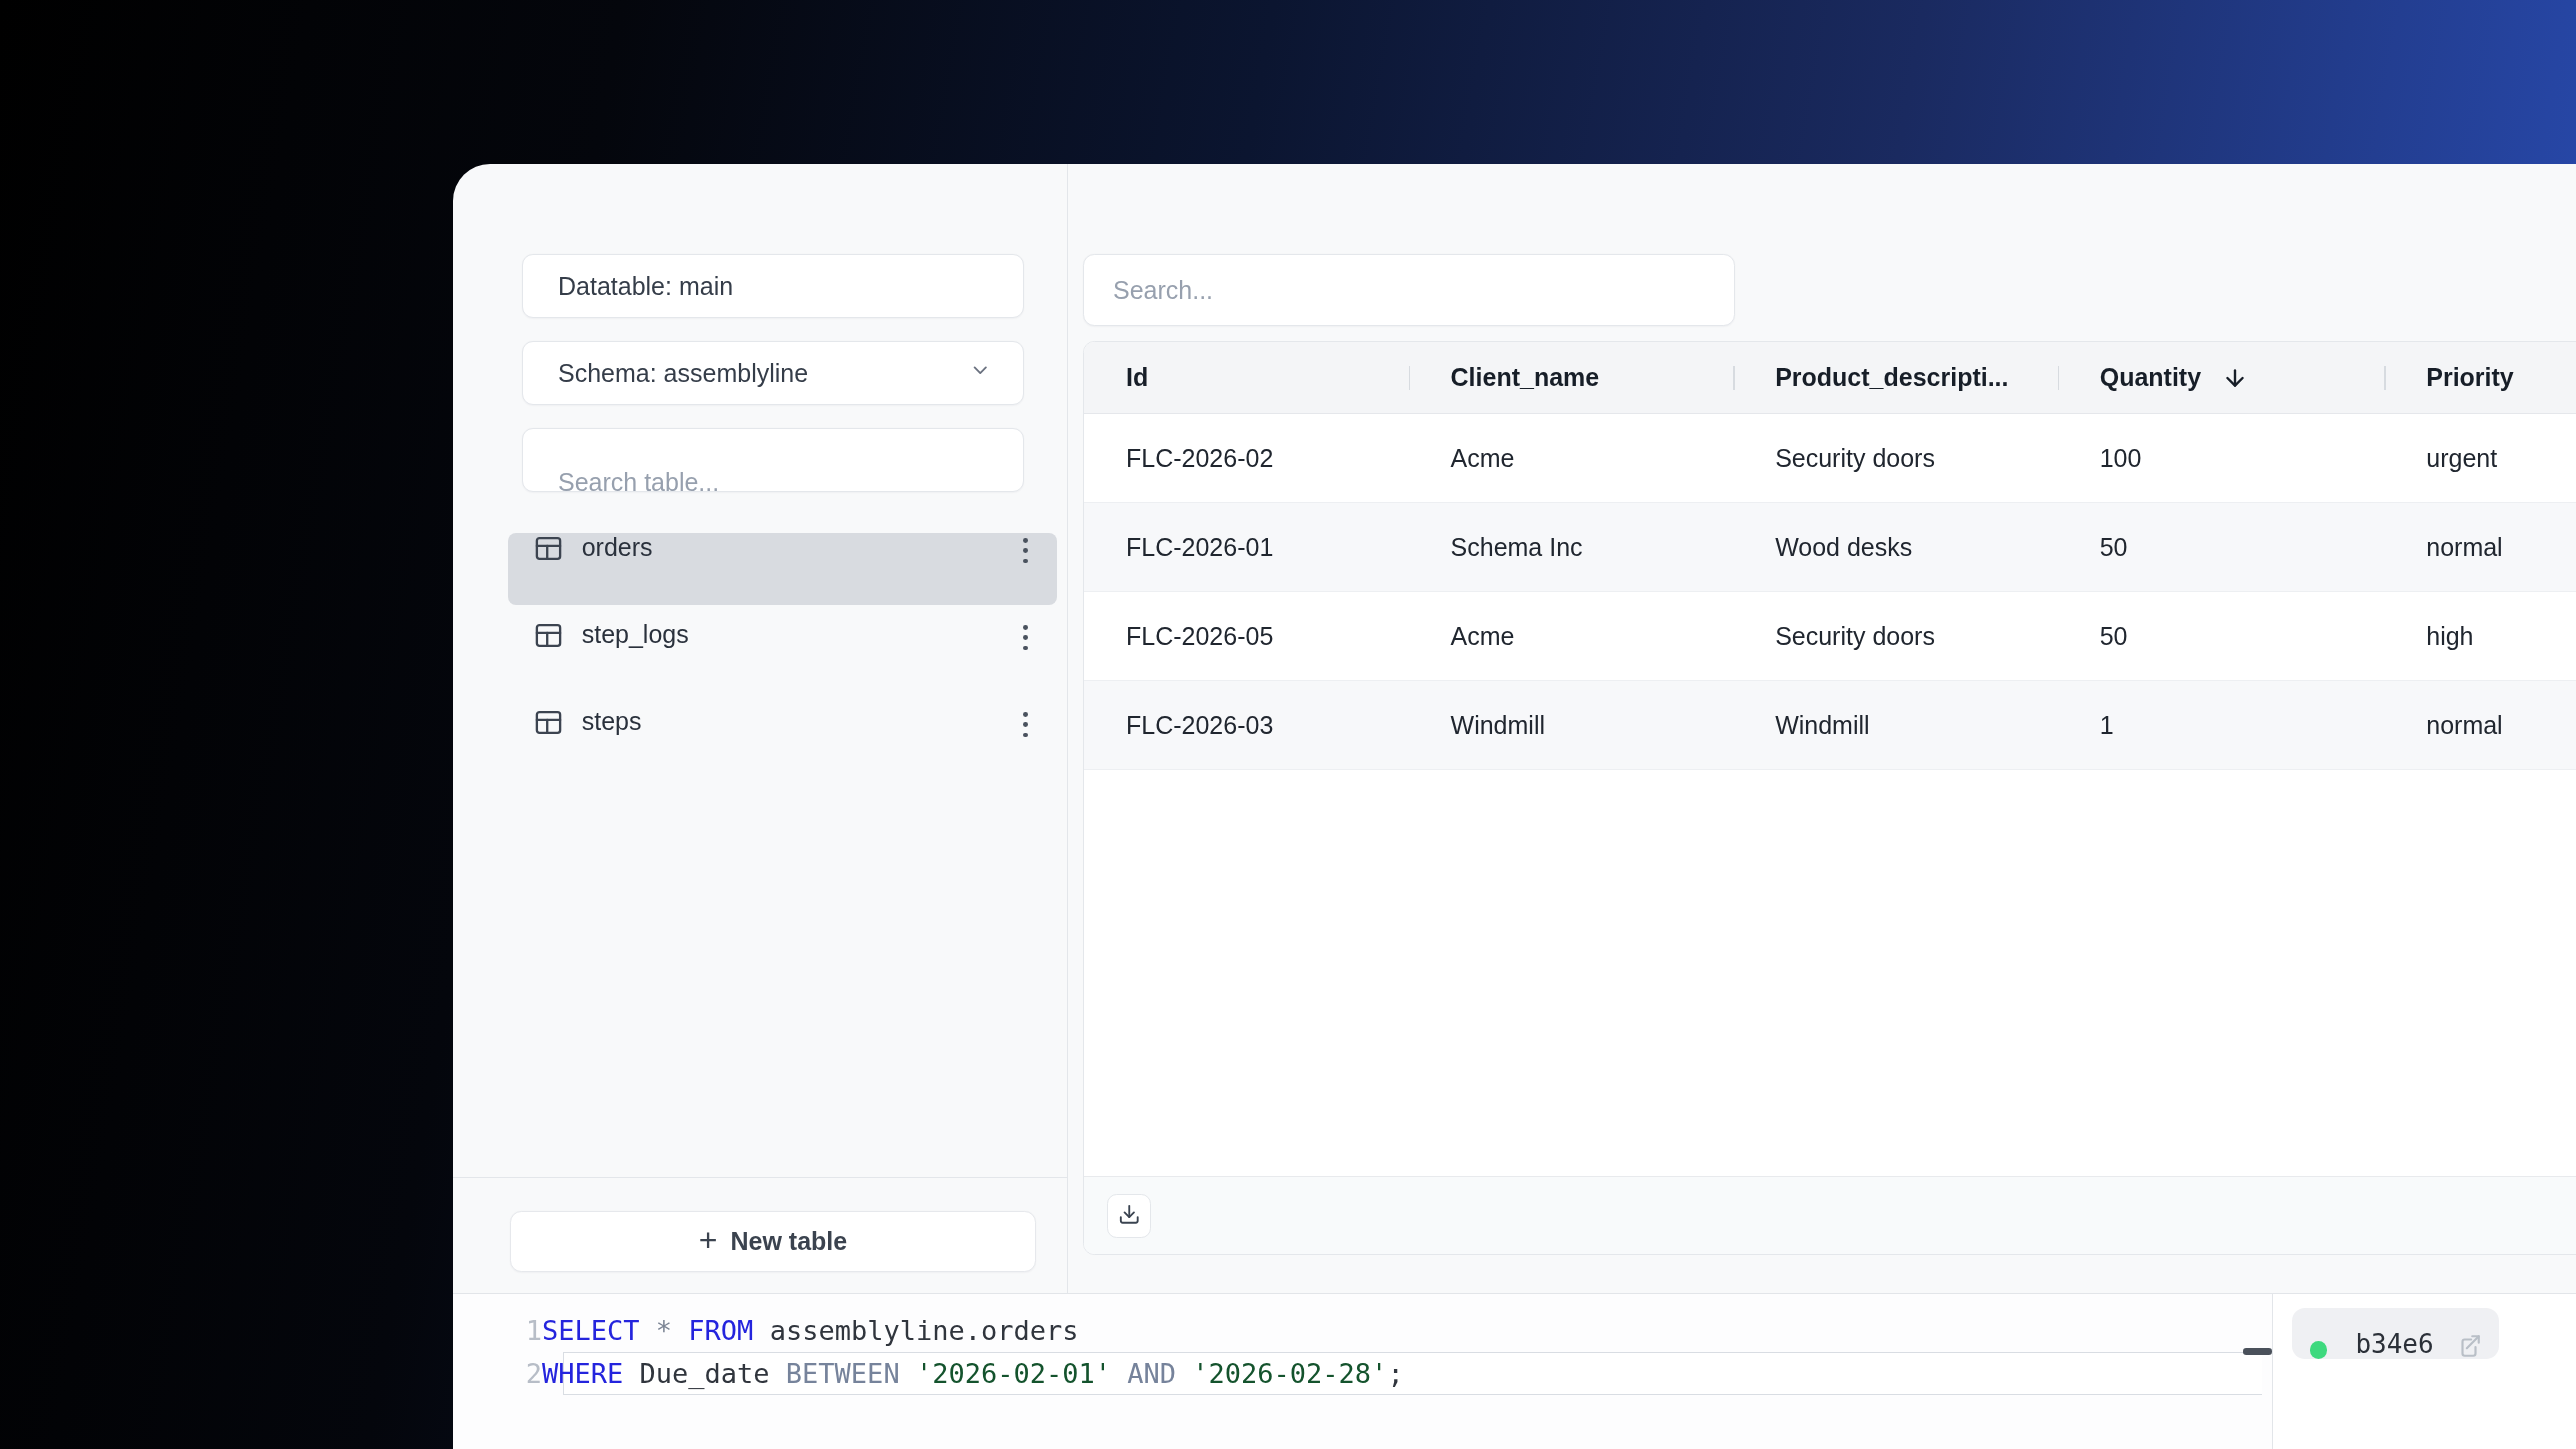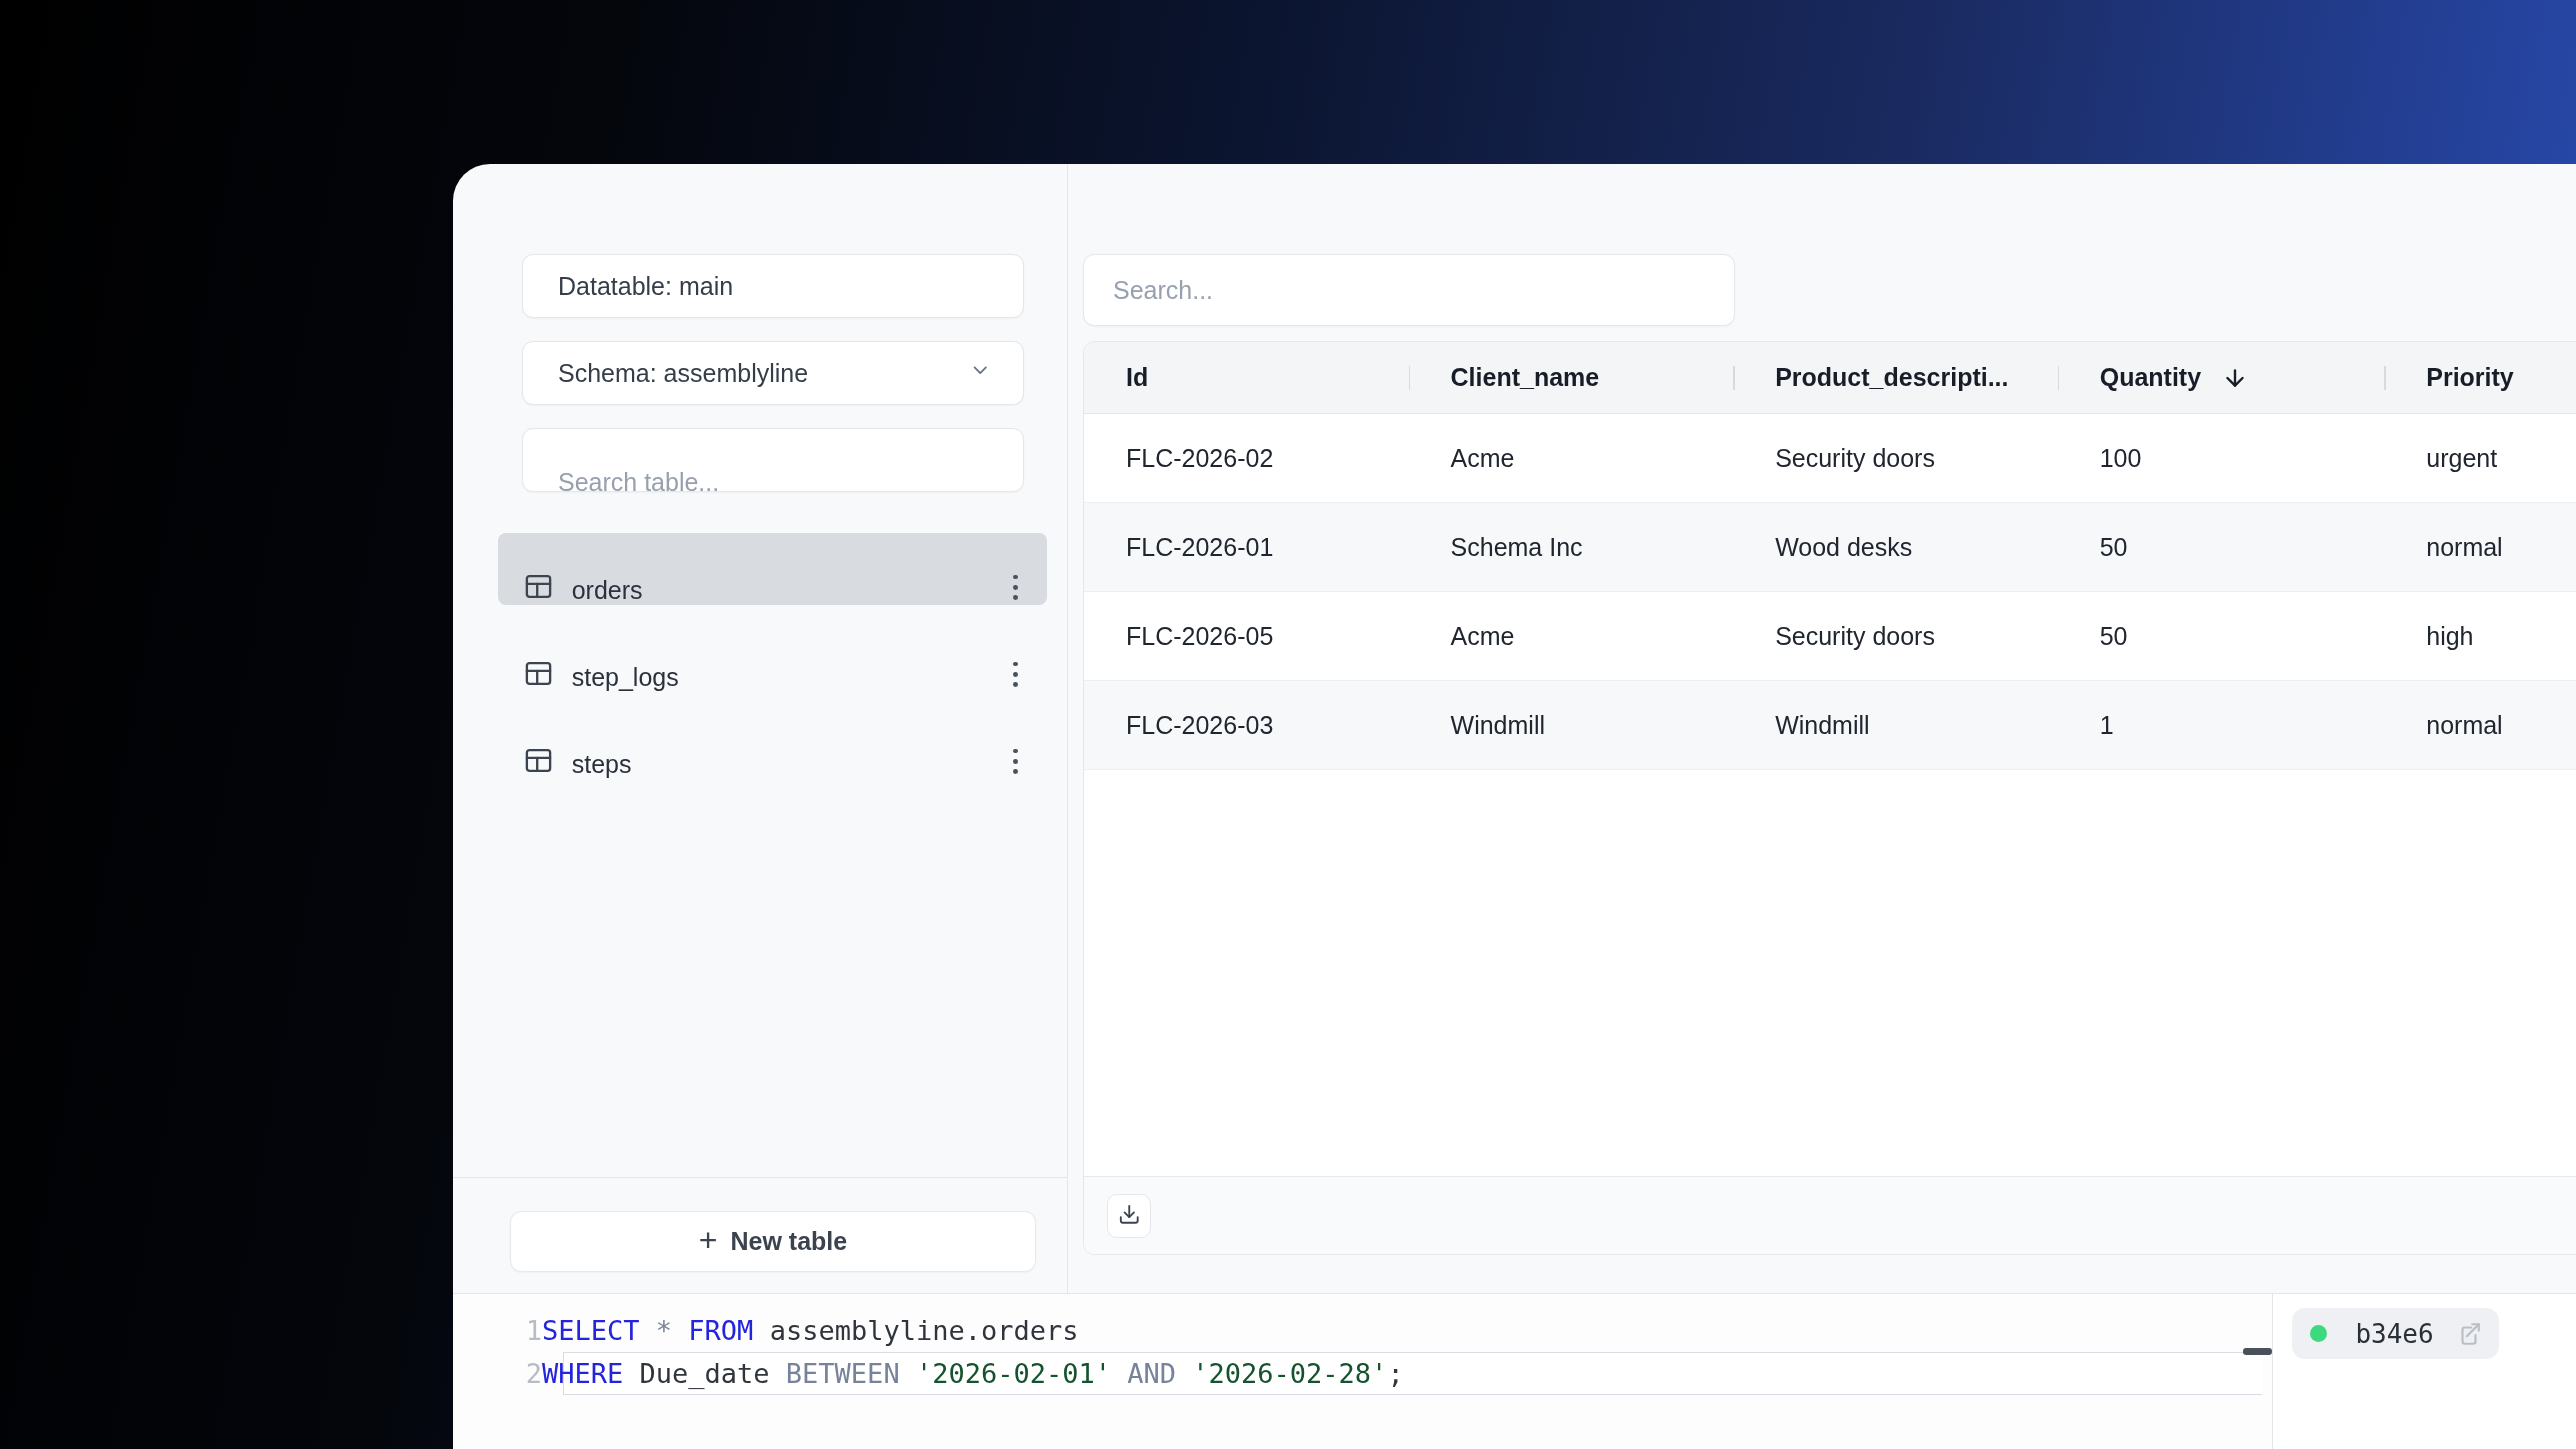--- a/index.html
+++ b/index.html
@@ -17,22 +17,22 @@
   
   .sidebox { position:absolute; left:69px; width:502px; height:64px; background:#fff;
              border:0.8px solid #e4e7eb; border-radius:11px; display:flex; align-items:center;
              padding:0 32px 0 35px; font-size:25px; color:#353d49;
              box-shadow:0 0.8px 1.6px rgba(16,24,40,.04); }
   .sidebox input { border:none; outline:none; width:100%; font-size:25px; color:#353d49;
                    font-family:"Liberation Sans",sans-serif; background:transparent;margin-top:44px; }
   .sidebox input::placeholder { color:#97a0ae; }
   .schema-chevron { margin-left:auto; flex:0 0 auto; }
 
-  .tbl-item { position:absolute; left:45px; width:549px; height:72px; border-radius:8px;
-              display:flex; align-items:flex-end; padding:0 24px 0 25px; cursor:pointer; }
+  .tbl-item { position:absolute; left:55px; width:549px; height:72px; border-radius:8px;
+              display:flex; align-items:flex-start; padding:0 24px 11px 25px; cursor:pointer; }
   .tbl-item.selected { background:#d8dbe0; }
   .tbl-item .label { font-size:25px; color:#2a313c; margin-left:17.7px; }
   .kebab { margin-left:auto; display:flex; flex-direction:column; gap:5.6px; padding:4.8px; }
   .kebab i { width:4.8px; height:4.8px; border-radius:50%; background:#4a525e; }
 
   .v-divider { position:absolute; left:614px; top:0; width:0.8px; height:1129px; background:#e3e6ea; }
   .h-divider-side { position:absolute; left:0; top:1013px; width:614px; height:0.8px; background:#e3e6ea; }
 
   .new-table-btn { position:absolute; left:57px; top:1047px; width:526px; height:61px;
                    background:#fff; border:0.8px solid #e6e8ec; border-radius:11.3px;
@@ -87,21 +87,21 @@
   .tk-mod { color:#76839b; }
   .tk-str { color:#14532d; }
   .tk-pl  { color:#30353d; }
 
   .ed-right-border { position:absolute; left:1819px; top:1130px; width:0.8px; height:155px; background:#e2e5e9; }
   .grip { position:absolute; left:1790px; top:1184px; width:29px; height:7.2px; border-radius:3.2px;
           background:#4a515b; cursor:row-resize; }
   .right-pane { position:absolute; left:1820px; top:1130px; width:303px; height:155px; background:#fff; }
 
   .badge { position:absolute; left:1839px; top:1144px; width:207px; height:51px; background:#eff0f3;
-           border-radius:13px; display:flex; align-items:center; padding:0 17.7px; cursor:pointer; }
+           border-radius:13px; display:flex; align-items:flex-end; padding:0 17.7px; cursor:pointer; }
   .badge .dot { width:17.7px; height:17.7px; border-radius:50%; flex:0 0 auto; }
   .badge .bid { font-family:"DejaVu Sans Mono",monospace; font-size:26px; color:#2b3038; margin-left:28px; }
   .badge .ext { margin-left:22.5px; display:flex; align-items:center; }
 </style>
 </head>
 <body>
 
 <div class="bg"></div>
 
 <div class="panel">

